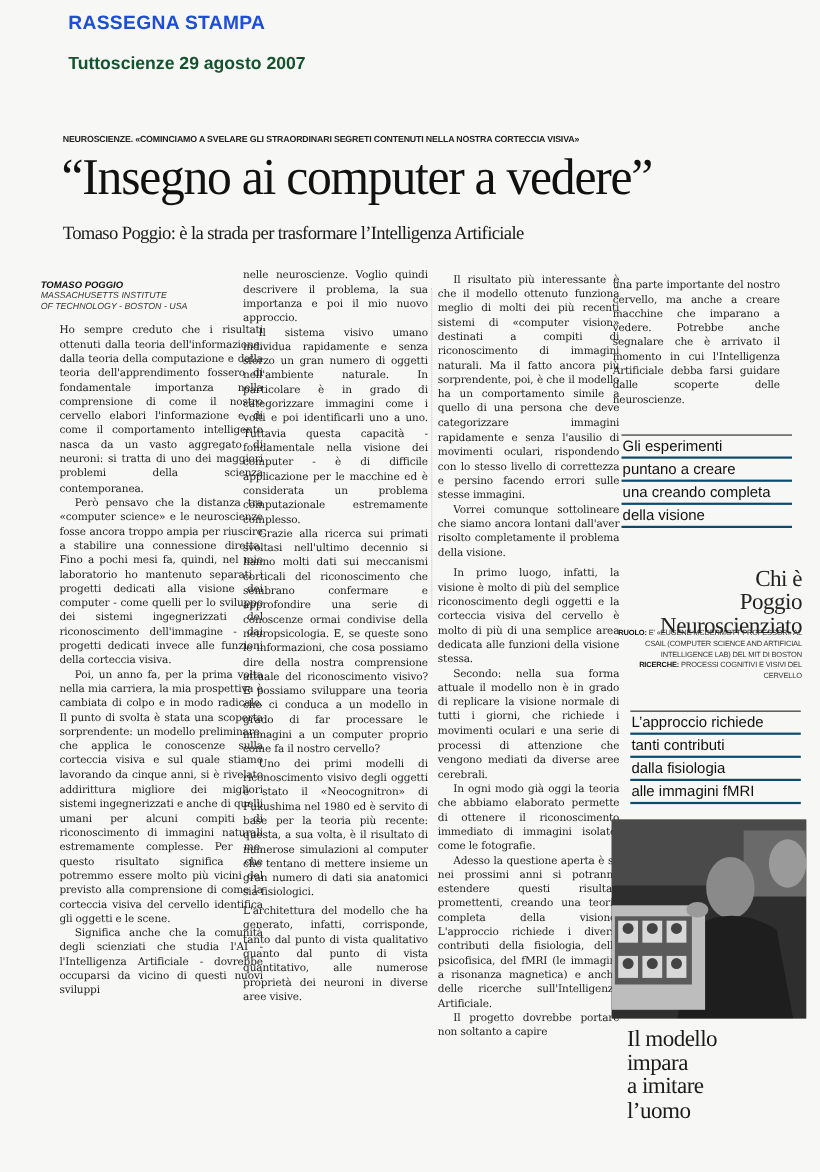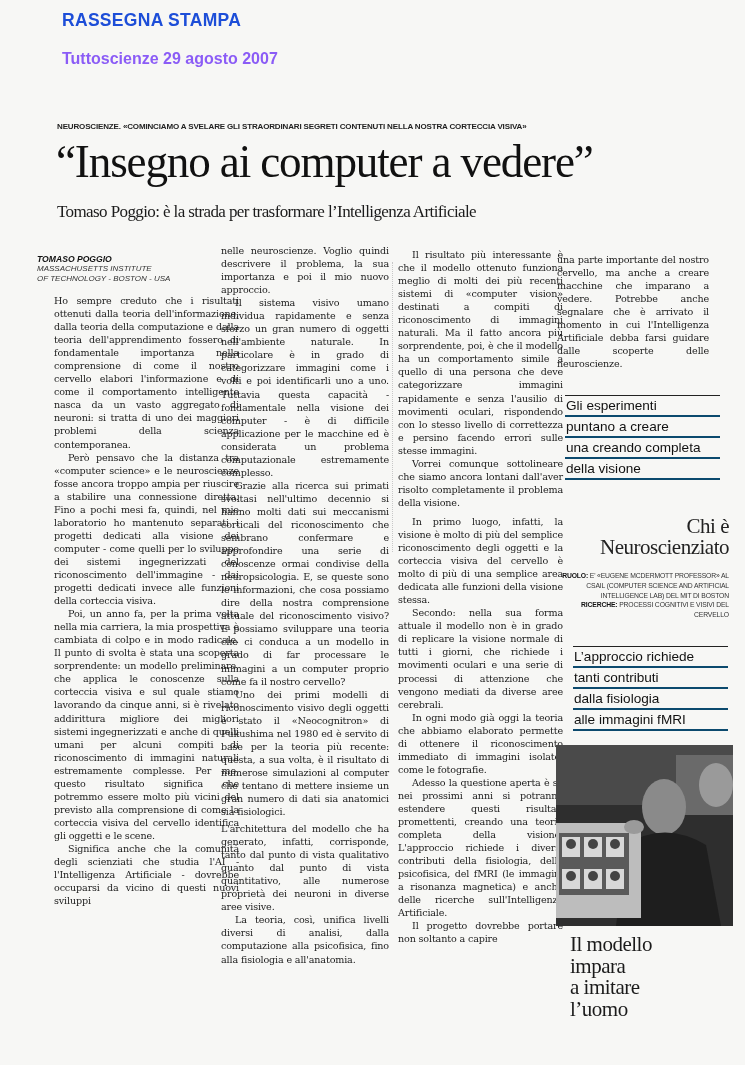--- a/index.html
+++ b/index.html
@@ -4,21 +4,21 @@
 <style>
   html, body { margin: 0; padding: 0; }
   body {
     width: 745px; height: 1065px; overflow: hidden;
     background: #f7f7f5; color: #1a1a1a;
     font-family: "DejaVu Serif", serif;
     position: relative;
   }
   .abs { position: absolute; }
   .hdr1 { left: 62px; top: 10px; font-family: "Liberation Sans", sans-serif; font-weight: bold; font-size: 17.5px; letter-spacing: 0.3px; color: #1d4ed8; }
-  .hdr2 { left: 62px; top: 50px; font-family: "Liberation Sans", sans-serif; font-weight: bold; font-size: 16px; color: #8b5cf6; }
+  .hdr2 { left: 62px; top: 50px; font-family: "Liberation Sans", sans-serif; font-weight: bold; font-size: 16px; color: #14532d; }
   .kicker { left: 57px; top: 122px; font-family: "Liberation Sans", sans-serif; font-weight: bold; font-size: 8px; color: #222; white-space: nowrap; letter-spacing: -0.15px; }
   .headline { left: 56px; top: 134px; font-family: "Liberation Serif", serif; font-size: 47px; color: #111; white-space: nowrap; letter-spacing: -1.2px; transform: scaleX(0.96); transform-origin: left top; }
   .subhead { left: 57px; top: 202px; font-family: "Liberation Serif", serif; font-size: 17px; color: #1b1b1b; white-space: nowrap; letter-spacing: -0.6px; }
   .byline { left: 37px; top: 254px; font-family: "Liberation Sans", sans-serif; font-size: 8px; line-height: 10px; color: #333; font-style: italic; }
   .byline .name { font-weight: bold; font-size: 8.6px; color: #111; }
 
   .col { position: absolute; font-size: 9.6px; line-height: 13.05px; text-align: justify; hyphens: manual; color: #1c1c1c; letter-spacing: -0.15px; }
   .col p { margin: 0; text-indent: 0; }
   .col p.ind { text-indent: 14px; }
   .c1 { left: 54px; top: 294px; width: 185px; }
@@ -63,21 +63,20 @@
   <p class="ind">Poi, un anno fa, per la prima volta nella mia carriera, la mia prospettiva è cambiata di colpo e in modo radicale. Il punto di svolta è stata una scoperta sorprendente: un modello preliminare, che applica le conoscenze sulla corteccia visiva e sul quale stiamo lavorando da cinque anni, si è rivelato addirittura migliore dei migliori sistemi ingegnerizzati e anche di quelli umani per alcuni compiti di riconoscimento di immagini naturali estremamente complesse. Per me, questo risultato significa che potremmo essere molto più vicini del previsto alla comprensione di come la corteccia visiva del cervello identifica gli oggetti e le scene.</p>
   <p class="ind">Significa anche che la comunità degli scienziati che studia l'AI - l'Intelligenza Artificiale - dovrebbe occuparsi da vicino di questi nuovi sviluppi</p>
 </div>
 
 <div class="col c2">
   <p>nelle neuroscienze. Voglio quindi descrivere il problema, la sua importanza e poi il mio nuovo approccio.</p>
   <p class="ind">Il sistema visivo umano individua rapidamente e senza sforzo un gran numero di oggetti nell'ambiente naturale. In particolare è in grado di categorizzare immagini come i volti e poi identificarli uno a uno. Tuttavia questa capacità - fondamentale nella visione dei computer - è di difficile applicazione per le macchine ed è considerata un problema computazionale estremamente complesso.</p>
   <p class="ind">Grazie alla ricerca sui primati svoltasi nell'ultimo decennio si hanno molti dati sui meccanismi corticali del riconoscimento che sembrano confermare e approfondire una serie di conoscenze ormai condivise della neuropsicologia. E, se queste sono le informazioni, che cosa possiamo dire della nostra comprensione attuale del riconoscimento visivo? E possiamo sviluppare una teoria che ci conduca a un modello in grado di far processare le immagini a un computer proprio come fa il nostro cervello?</p>
   <p class="ind">Uno dei primi modelli di riconoscimento visivo degli oggetti è stato il «Neocognitron» di Fukushima nel 1980 ed è servito di base per la teoria più recente: questa, a sua volta, è il risultato di numerose simulazioni al computer che tentano di mettere insieme un gran numero di dati sia anatomici sia fisiologici.</p>
   <p style="margin-top:4px">L'architettura del modello che ha generato, infatti, corrisponde, tanto dal punto di vista qualitativo quanto dal punto di vista quantitativo, alle numerose proprietà dei neuroni in diverse aree visive.</p>
-  <p class="ind">La teoria, così, unifica livelli diversi di analisi, dalla computazione alla psicofisica, fino alla fisiologia e all'anatomia.</p>
 </div>
 
 <div class="rule-dot"></div>
 
 <div class="col c3">
   <p class="ind">Il risultato più interessante è che il modello ottenuto funziona meglio di molti dei più recenti sistemi di «computer vision» destinati a compiti di riconoscimento di immagini naturali. Ma il fatto ancora più sorprendente, poi, è che il modello ha un comportamento simile a quello di una persona che deve categorizzare immagini rapidamente e senza l'ausilio di movimenti oculari, rispondendo con lo stesso livello di correttezza e persino facendo errori sulle stesse immagini.</p>
   <p class="ind">Vorrei comunque sottolineare che siamo ancora lontani dall'aver risolto completamente il problema della visione.</p>
   <p class="ind" style="margin-top:6px">In primo luogo, infatti, la visione è molto di più del semplice riconoscimento degli oggetti e la corteccia visiva del cervello è molto di più di una semplice area dedicata alle funzioni della visione stessa.</p>
   <p class="ind">Secondo: nella sua forma attuale il modello non è in grado di replicare la visione normale di tutti i giorni, che richiede i movimenti oculari e una serie di processi di attenzione che vengono mediati da diverse aree cerebrali.</p>
   <p class="ind">In ogni modo già oggi la teoria che abbiamo elaborato permette di ottenere il riconoscimento immediato di immagini isolate, come le fotografie.</p>
@@ -91,20 +90,21 @@
 
 <div class="pull pull1">
   <div class="top">Gli esperimenti</div>
   <div>puntano a creare</div>
   <div>una creando completa</div>
   <div>della visione</div>
 </div>
 
 <div class="box-title">
   <div>Chi è</div>
+  <div>Poggio</div>
   <div>Neuroscienziato</div>
 </div>
 <div class="box-meta">
   <div><b>RUOLO:</b> <span>E' «EUGENE MCDERMOTT PROFESSOR» AL CSAIL (COMPUTER SCIENCE AND ARTIFICIAL INTELLIGENCE LAB) DEL MIT DI BOSTON</span></div>
   <div><b>RICERCHE:</b> <span>PROCESSI COGNITIVI E VISIVI DEL CERVELLO</span></div>
 </div>
 
 <div class="pull pull2">
   <div class="top">L’approccio richiede</div>
   <div>tanti contributi</div>

